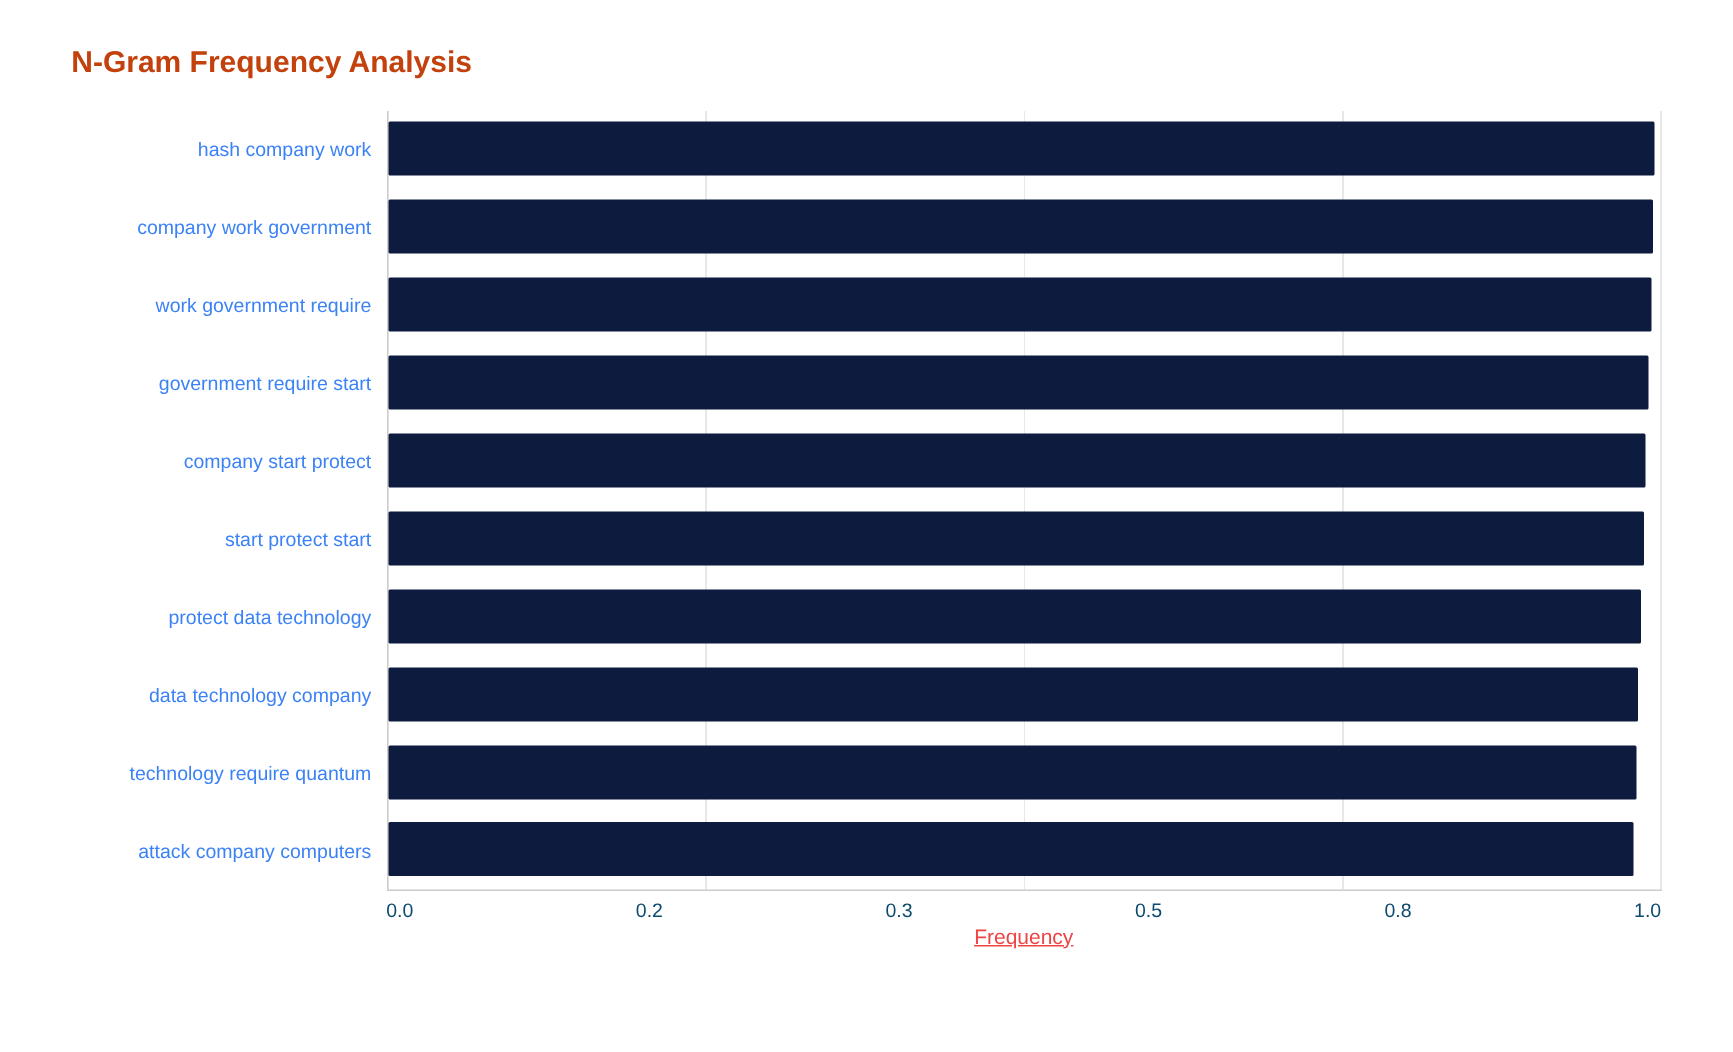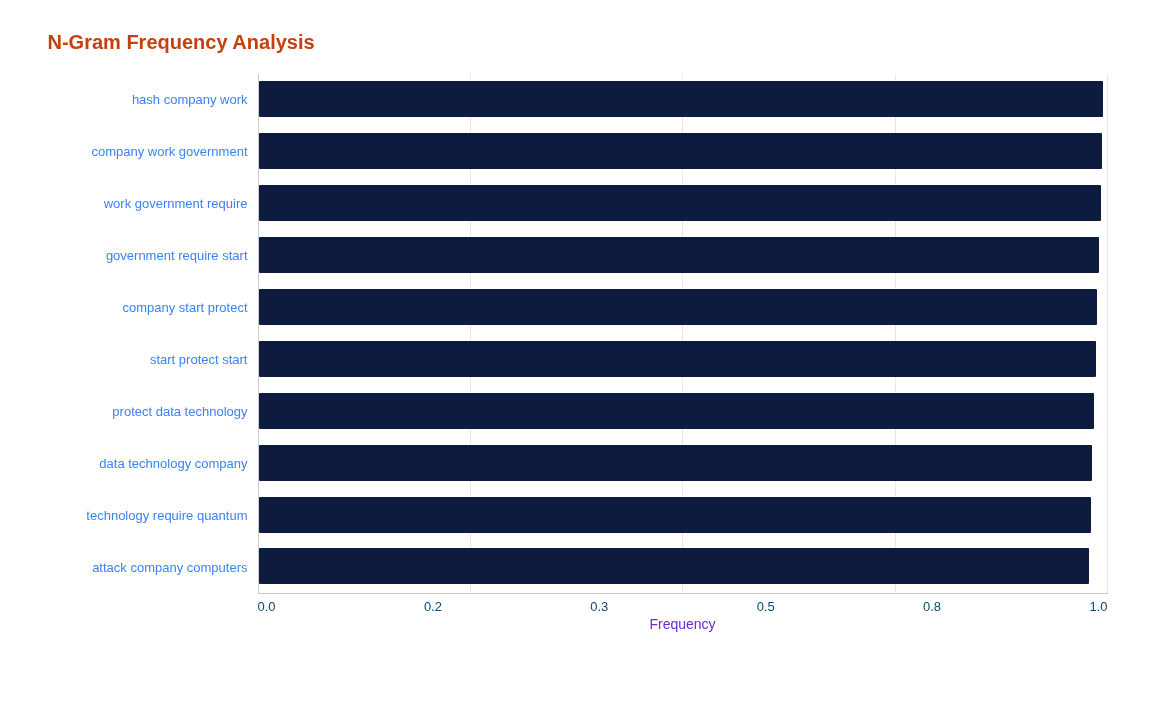--- a/index.html
+++ b/index.html
@@ -79,23 +79,24 @@
       justify-content: space-between;
       padding-top: 5px;
     }
     .x-tick {
       font-size: 13px;
       color: #0c4a6e;
     }
     .x-label {
       text-align: center;
       font-size: 14px;
-      color: #6d28d9;
+      color: #ef4444;
       margin-top: 2px;
       margin-left: 210px;
+      text-decoration: underline;
     }
   </style>
 </head>
 <body>
 
 <div class="chart-container">
   <div class="chart-title">N-Gram Frequency Analysis</div>
 
   <div class="chart-area">
     <div class="y-labels">

